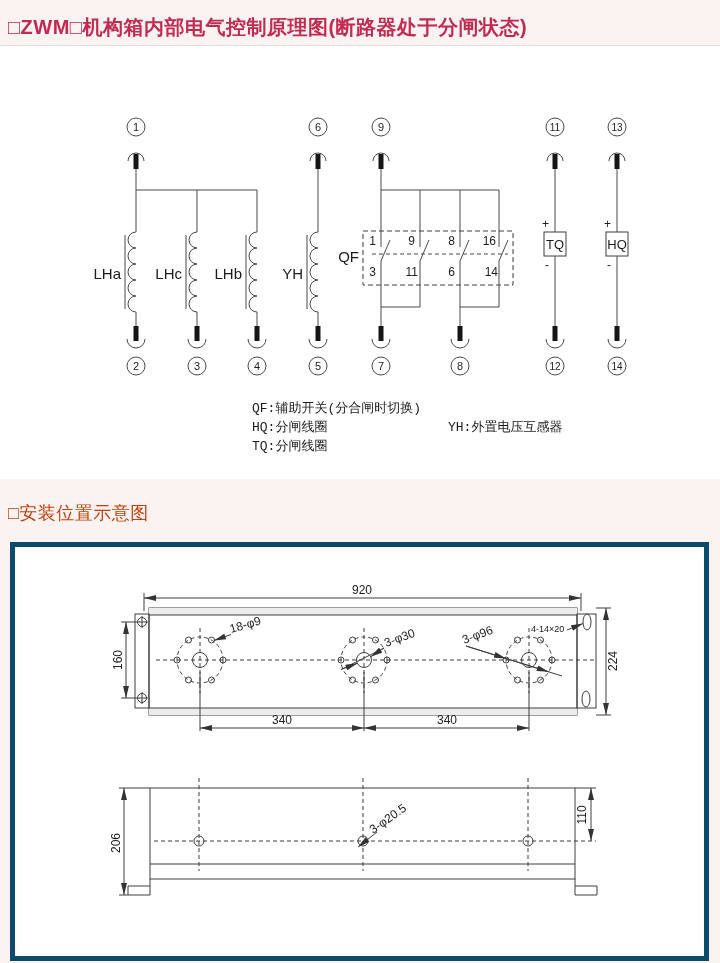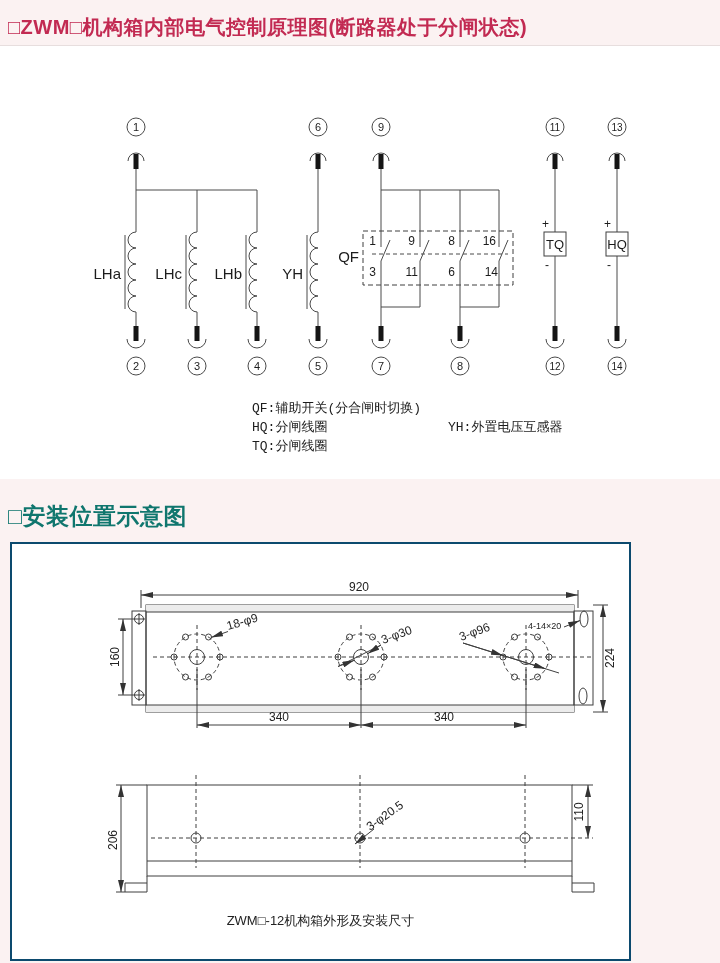--- a/index.html
+++ b/index.html
@@ -1,23 +1,23 @@
 <!DOCTYPE html>
 <html><head>
 <meta charset="utf-8">
 <style>
   html,body{margin:0;padding:0;}
   body{background:#fbf2f2;font-family:"Liberation Sans",sans-serif;}
   .page{position:relative;width:720px;height:963px;background:#fbf2f2;overflow:hidden;margin-top:9px;}
   .white-band{position:absolute;left:0;top:37px;width:720px;height:433px;background:#ffffff;}
   .main-title{position:absolute;left:8px;top:5px;font-size:20px;font-weight:bold;color:#c22a52;letter-spacing:0.5px;}
   .divider{position:absolute;left:0;top:36px;width:720px;height:1px;background:#e7dede;}
-  .sec-title{position:absolute;left:8px;top:492px;font-size:23px;font-weight:bold;color:#0f766e;letter-spacing:0.5px;}
+  .sec-title{position:absolute;left:8px;top:492px;font-size:18px;font-weight:normal;color:#c2410c;letter-spacing:0.5px;}
   .legend{position:absolute;font-size:13px;color:#1c1c1c;white-space:nowrap;font-family:Liberation Mono, monospace;}
-  .draw-box{position:absolute;left:10px;top:533px;width:621px;height:419px;background:#ffffff;border:2px solid #0c4a6e;box-sizing:border-box;}
+  .draw-box{position:absolute;left:10px;top:533px;width:699px;height:419px;background:#ffffff;border:5px solid #0c4a6e;box-sizing:border-box;}
   .caption{position:absolute;left:0;right:0;top:368px;text-align:center;font-size:13px;color:#222;}
   svg{position:absolute;left:0;top:0;}
   svg text{font-family:"Liberation Sans",sans-serif;fill:#1c1c1c;}
   .tnum{font-size:11px;text-anchor:middle;}
   .tnum2{font-size:10px;text-anchor:middle;}
   .coil-lab{font-size:15px;text-anchor:end;}
   .qf-lab{font-size:15px;text-anchor:end;}
   .cnum{font-size:12px;text-anchor:end;}
   .pm{font-size:12px;text-anchor:end;}
   .boxlab{font-size:13px;text-anchor:middle;}
@@ -360,15 +360,14 @@
         <line class="d" x1="576" y1="241" x2="576" y2="294" marker-start="url(#arr)" marker-end="url(#arr)"></line>
         <text transform="translate(571,268) rotate(-90)" class="dtxt">110</text>
       </g>
 
       <g>
         <line class="d" x1="362" y1="285" x2="343" y2="300" marker-end="url(#arr)"></line>
         <text transform="translate(358,287) rotate(-35)" class="ltxt">3-φ20.5</text>
       </g>
     </svg>
 
-    <div class="caption">ZWM□-12机构箱外形及安装尺寸</div>
   </div>
 </div>
 
 </body></html>

